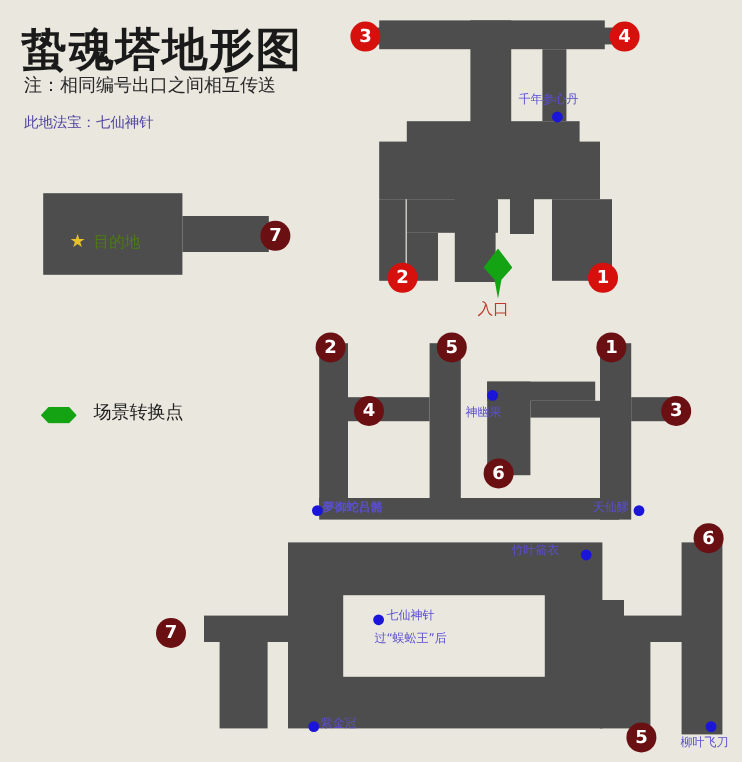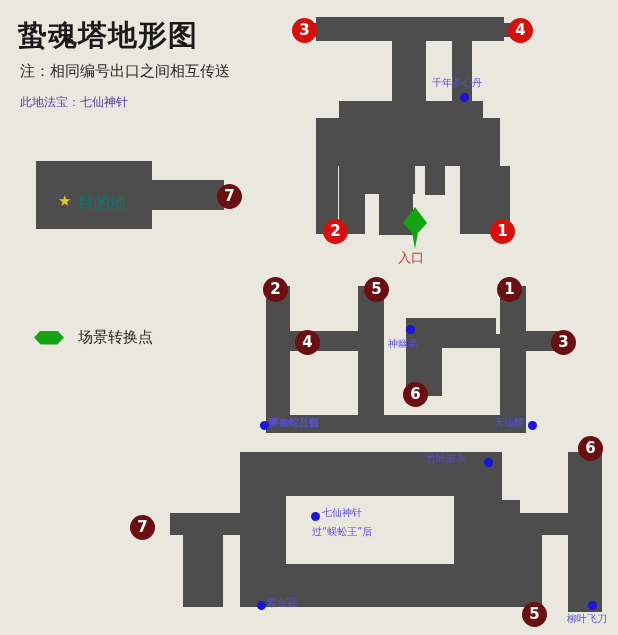--- a/index.html
+++ b/index.html
@@ -13,21 +13,21 @@
     height: 635px;
     background: #e9e7de;
     overflow: hidden;
     font-family: "DejaVu Sans", "Liberation Sans", sans-serif;
   }
   
   #title {
     position: absolute;
     left: 18px;
     top: 16px;
-    font-size: 29px;
+    font-size: 38px;
     font-weight: bold;
     color: #1a1a1a;
     letter-spacing: 1px;
     white-space: nowrap;
     text-align: center;
   }
   #subtitle {
     position: absolute;
     left: 20px;
     top: 62px;
@@ -45,21 +45,21 @@
   }
   
   #legend {
     position: absolute;
     left: 28px;
     top: 322px;
     width: 200px;
   }
   .legend-row {
     display: flex;
-    align-items: center;
+    align-items: flex-end;
     height: 31px;
   }
   .legend-ico {
     width: 42px;
     display: flex;
     justify-content: center;
     align-items: center;
   }
   .legend-label {
     font-size: 15px;
@@ -144,22 +144,22 @@
   }
   .entry-text {
     position: absolute;
     font-size: 13px;
     color: #c0392b;
     white-space: nowrap;
     z-index: 5;
   }
   .dest-label {
     position: absolute;
-    font-size: 16px;
-    color: #0f766e;
+    font-size: 13px;
+    color: #4d7c0f;
     white-space: nowrap;
     z-index: 5;
   }
   .star {
     position: absolute;
     color: #e8c22a;
     font-size: 15px;
     z-index: 5;
   }
 </style>

